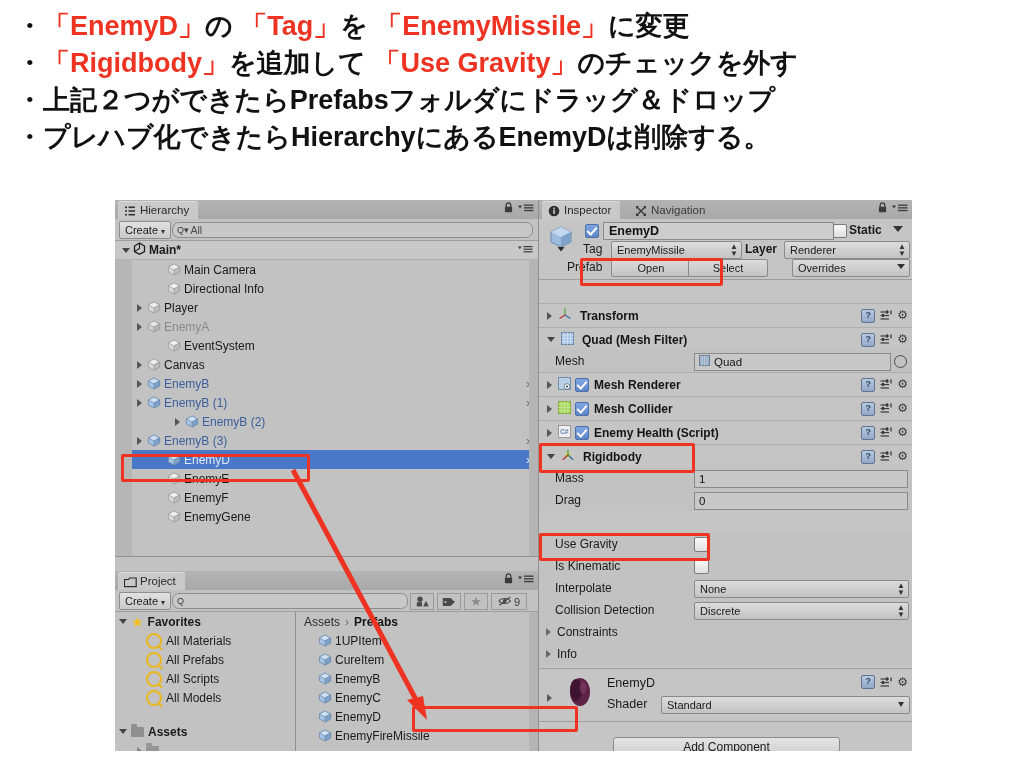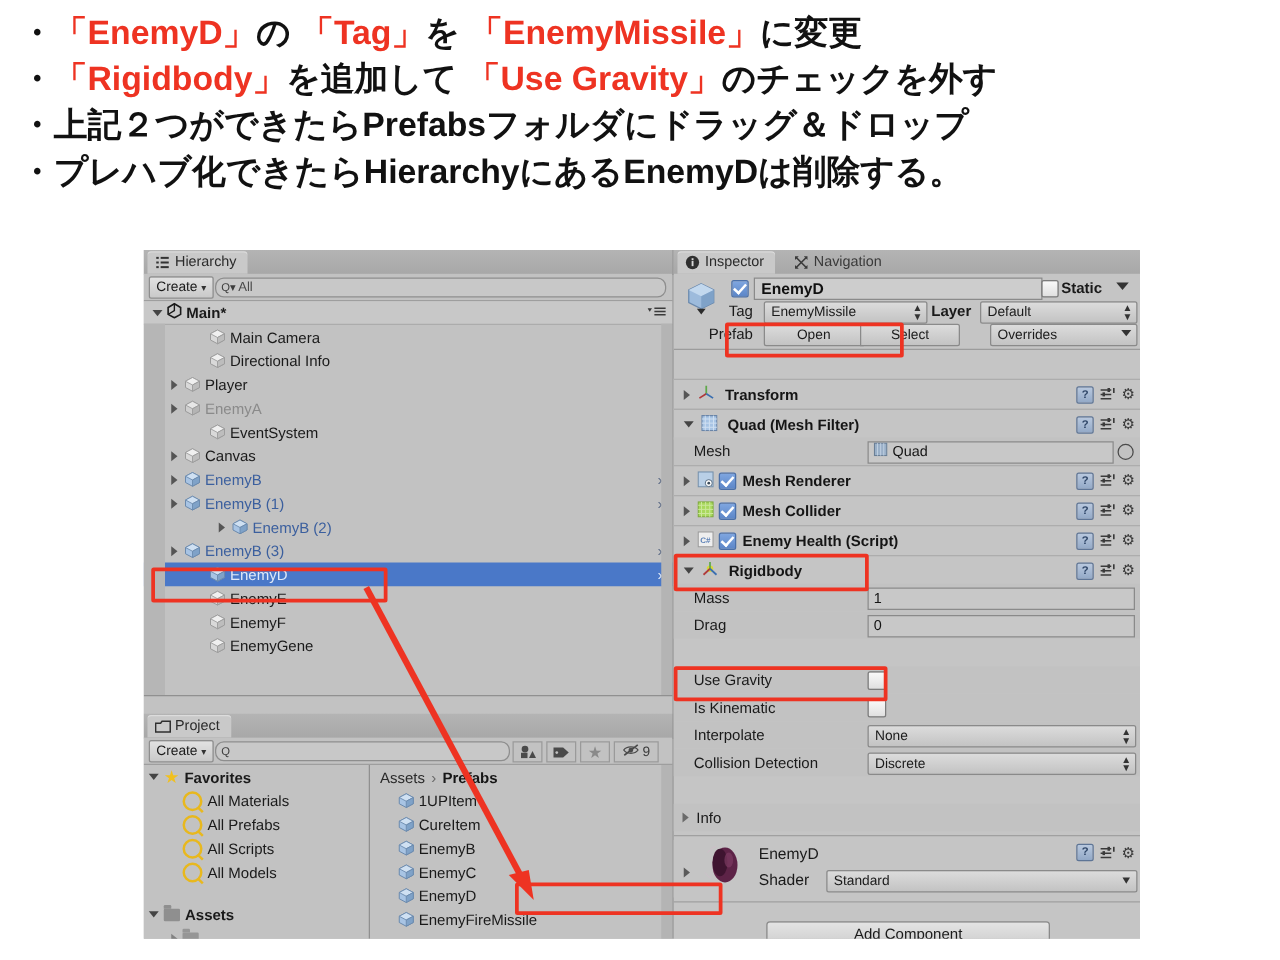--- a/index.html
+++ b/index.html
@@ -20,21 +20,20 @@
     position:absolute;left:115px;top:200px;width:797px;height:551px;
     background:#c2c2c2;overflow:hidden;
     font-size:11.5px;color:#1a1a1a;
   }
   .panel{position:absolute;background:#c2c2c2;}
   
   .tabbar{
     position:absolute;left:0;top:0;height:19px;width:100%;
     background:linear-gradient(#b4b4b4,#a8a8a8);
     border-bottom:1px solid #8d8d8d;
-    padding-left:40px;
   }
   .tab{
     position:absolute;top:1px;height:18px;line-height:18px;
     padding:0 9px 0 6px;font-size:11.5px;color:#2a2a2a;
     display:flex;align-items:center;gap:4px;white-space:nowrap;
   }
   .tab.active{
     background:#c9c9c9;border-top-left-radius:3px;border-top-right-radius:3px;
     box-shadow:inset 0 1px 0 #dcdcdc;
   }
@@ -680,21 +679,21 @@
       <span style="position:absolute;left:310px;top:3px;font-size:12px;font-weight:bold;line-height:16px;">Static</span>
       <span style="position:absolute;left:354px;top:7px;width:0;height:0;border-left:5px solid transparent;border-right:5px solid transparent;border-top:6px solid #333;"></span>
 
       <span style="position:absolute;left:44px;top:22px;font-size:12px;line-height:16px;">Tag</span>
       <div class="dropdown" style="position:absolute;left:72px;top:22px;width:124px;">
         <span>EnemyMissile</span>
         <span class="updown">▲<br>▼</span>
       </div>
       <span style="position:absolute;left:206px;top:22px;font-size:12px;line-height:16px;font-weight:bold;">Layer</span>
       <div class="dropdown" style="position:absolute;left:245px;top:22px;width:119px;">
-        <span>Default</span>
+        <span>Renderer</span>
         <span class="updown">▲<br>▼</span>
       </div>
 
       <span style="position:absolute;left:28px;top:40px;font-size:12px;line-height:16px;">Prefab</span>
       <div class="pbtn" style="position:absolute;left:72px;top:40px;width:78px;border-radius:2px 0 0 2px;">
         <span>Open</span>
       </div>
       <div class="pbtn" style="position:absolute;left:149px;top:40px;width:78px;border-radius:0 2px 2px 0;">
         <span>Select</span>
       </div>
@@ -898,20 +897,24 @@
         <span class="updown">▲<br>▼</span>
       </div>
     </div>
     <div class="proprow" style="top:399px;">
       <span style="margin-left:16px;">Collision Detection</span>
       <div class="dropdown" style="position:absolute;left:155px;top:3px;width:208px;">
         <span>Discrete</span>
         <span class="updown">▲<br>▼</span>
       </div>
     </div>
+    <div class="proprow" style="top:421px;">
+      <span class="tri" style="margin-left:7px;border-left-color:#6a6a6a;"></span>
+      <span style="margin-left:4px;">Constraints</span>
+    </div>
     <div class="proprow" style="top:443px;">
       <span class="tri" style="margin-left:7px;border-left-color:#6a6a6a;"></span>
       <span style="margin-left:4px;">Info</span>
     </div>
 
     <div class="hdiv" style="left:0;top:468px;width:373px;background:#a0a0a0;"></div>
 
     <div style="position:absolute;left:0;top:472px;width:373px;height:46px;background:#c5c5c5;">
       <span class="tri" style="position:absolute;left:8px;top:22px;border-left-color:#5a5a5a;"></span>
       <span style="position:absolute;left:22px;top:2px;">

